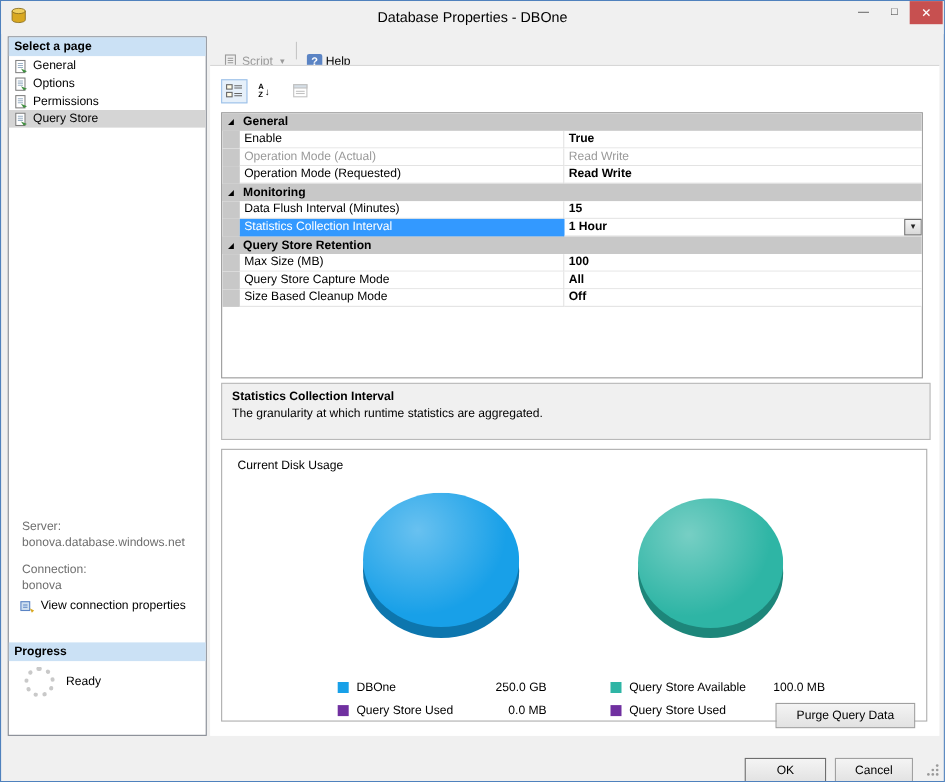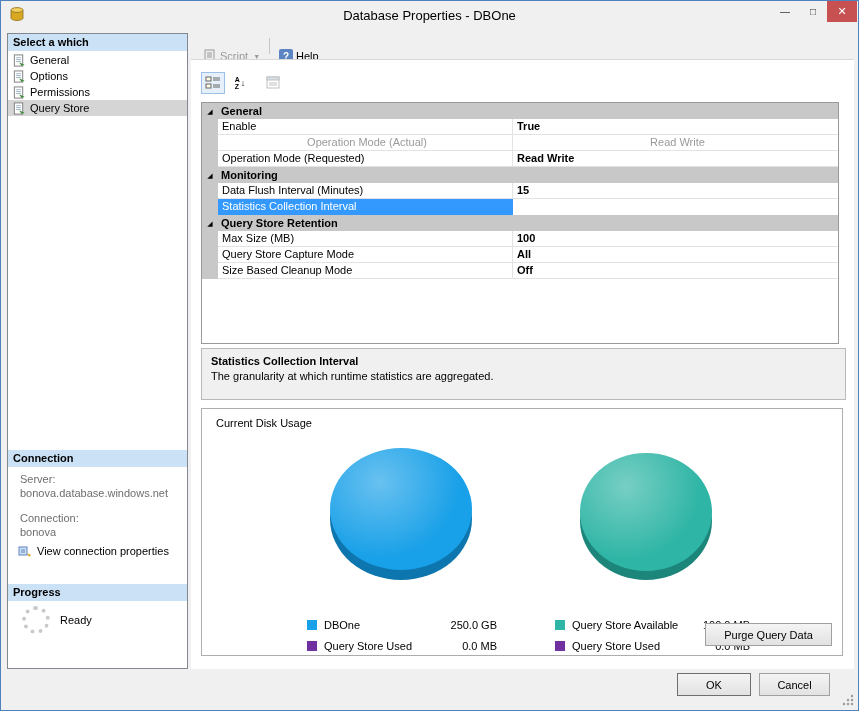--- a/index.html
+++ b/index.html
@@ -91,21 +91,21 @@
   .pie-side, .pie-top { position:absolute; left:0; width:100%; border-radius:50%; }
   .pie-top { background-image:radial-gradient(ellipse at 35% 28%, rgba(255,255,255,.35), rgba(255,255,255,0) 62%); }
   .legend-row { position:absolute; display:flex; align-items:center;margin-top:35px; }
   .swatch { width:10px; height:10px; margin-right:7px; flex:0 0 auto; }
   .legend-label { flex:1; }
   .legend-value { text-align:right; }
 
   
   .btn { background:linear-gradient(#f4f4f4,#e2e2e2); border:1px solid #a0a0a0;
          font-family:"Liberation Sans",sans-serif; font-size:11px; text-align:left;
-         display:flex; align-items:center; justify-content:center; cursor:pointer; }
+         display:flex; align-items:center; justify-content:center; cursor:pointer;margin-top:16px; }
   .purge-btn { position:absolute; left:503px; top:214px; width:127px; height:23px; }
   .ok-btn { position:absolute; left:676px; top:672px; width:74px; height:23px; border-color:#6e6e6e; }
   .cancel-btn { position:absolute; left:758px; top:672px; width:71px; height:23px; }
 
   .grip { position:absolute; right:3px; bottom:3px; }
 </style>
 </head>
 <body>
 
 <div class="window">
@@ -115,21 +115,21 @@
       <path d="M2 4v8c0 1.4 2.7 2.5 6 2.5s6-1.1 6-2.5V4" fill="#d9a821" stroke="#8a6d1f" stroke-width="0.8"></path>
       <ellipse cx="8" cy="4" rx="6" ry="2.4" fill="#f0cf5e" stroke="#8a6d1f" stroke-width="0.8"></ellipse>
     </svg>
     <div class="title">Database Properties - DBOne</div>
     <div class="win-btn btn-min">—</div>
     <div class="win-btn btn-max">□</div>
     <div class="win-btn btn-close">✕</div>
   </div>
 
   <div class="sidebar">
-    <div class="sec-header" style="top:0;">Select a which</div>
+    <div class="sec-header" style="top:0;">Select a page</div>
 
     <div class="pages">
       <div class="page-item">
         <svg class="page-ico" viewBox="0 0 14 14">
             <rect x="2" y="1" width="9" height="12" fill="#fff" stroke="#7a7a7a"></rect>
             <line x1="4" y1="4" x2="9" y2="4" stroke="#9ab0c4"></line>
             <line x1="4" y1="6" x2="9" y2="6" stroke="#9ab0c4"></line>
             <line x1="4" y1="8" x2="9" y2="8" stroke="#9ab0c4"></line>
             <path d="M7 9l6 2.5-3.2 1.5z" fill="#3f8f3f"></path>
           </svg>
@@ -160,21 +160,20 @@
             <rect x="2" y="1" width="9" height="12" fill="#fff" stroke="#7a7a7a"></rect>
             <line x1="4" y1="4" x2="9" y2="4" stroke="#9ab0c4"></line>
             <line x1="4" y1="6" x2="9" y2="6" stroke="#9ab0c4"></line>
             <line x1="4" y1="8" x2="9" y2="8" stroke="#9ab0c4"></line>
             <path d="M7 9l6 2.5-3.2 1.5z" fill="#3f8f3f"></path>
           </svg>
         <span>Query Store</span>
       </div>
     </div>
 
-    <div class="sec-header" style="top:416px;">Connection</div>
     <div class="conn-text gray" style="top:439px;">Server:</div>
     <div class="conn-text gray" style="top:453px;">bonova.database.windows.net</div>
     <div class="conn-text gray" style="top:478px;">Connection:</div>
     <div class="conn-text gray" style="top:492px;">bonova</div>
 
     <div class="view-link">
       <svg width="14" height="14" viewBox="0 0 14 14">
         <rect x="1" y="3" width="8" height="8" fill="#cfe0f1" stroke="#5b84c4"></rect>
         <line x1="3" y1="6" x2="7" y2="6" stroke="#5b84c4"></line>
         <line x1="3" y1="8" x2="7" y2="8" stroke="#5b84c4"></line>
@@ -241,21 +240,21 @@
         <div class="pindent">
             <span class="tri">◢</span>
           </div>
         <div class="pcatlabel">General</div>
       </div>
       <div class="prow" style="top:16px;">
         <div class="pindent"></div>
         <div class="plabel">Enable</div>
         <div class="pvalue">True</div>
       </div>
-      <div class="prow disabled" style="top:32px;text-align:center;">
+      <div class="prow disabled" style="top:32px;">
         <div class="pindent"></div>
         <div class="plabel">Operation Mode (Actual)</div>
         <div class="pvalue">Read Write</div>
       </div>
       <div class="prow" style="top:48px;">
         <div class="pindent"></div>
         <div class="plabel">Operation Mode (Requested)</div>
         <div class="pvalue">Read Write</div>
       </div>
 
@@ -266,20 +265,26 @@
         <div class="pcatlabel">Monitoring</div>
       </div>
       <div class="prow" style="top:80px;">
         <div class="pindent"></div>
         <div class="plabel">Data Flush Interval (Minutes)</div>
         <div class="pvalue">15</div>
       </div>
       <div class="prow selected" style="top:96px;">
         <div class="pindent"></div>
         <div class="plabel">Statistics Collection Interval</div>
+        <div class="pvalue">
+          <span>1 Hour</span>
+          <span class="combo">
+              <span>▼</span>
+            </span>
+        </div>
       </div>
 
       <div class="pcat" style="top:112px;">
         <div class="pindent">
             <span class="tri">◢</span>
           </div>
         <div class="pcatlabel">Query Store Retention</div>
       </div>
       <div class="prow" style="top:128px;">
         <div class="pindent"></div>

